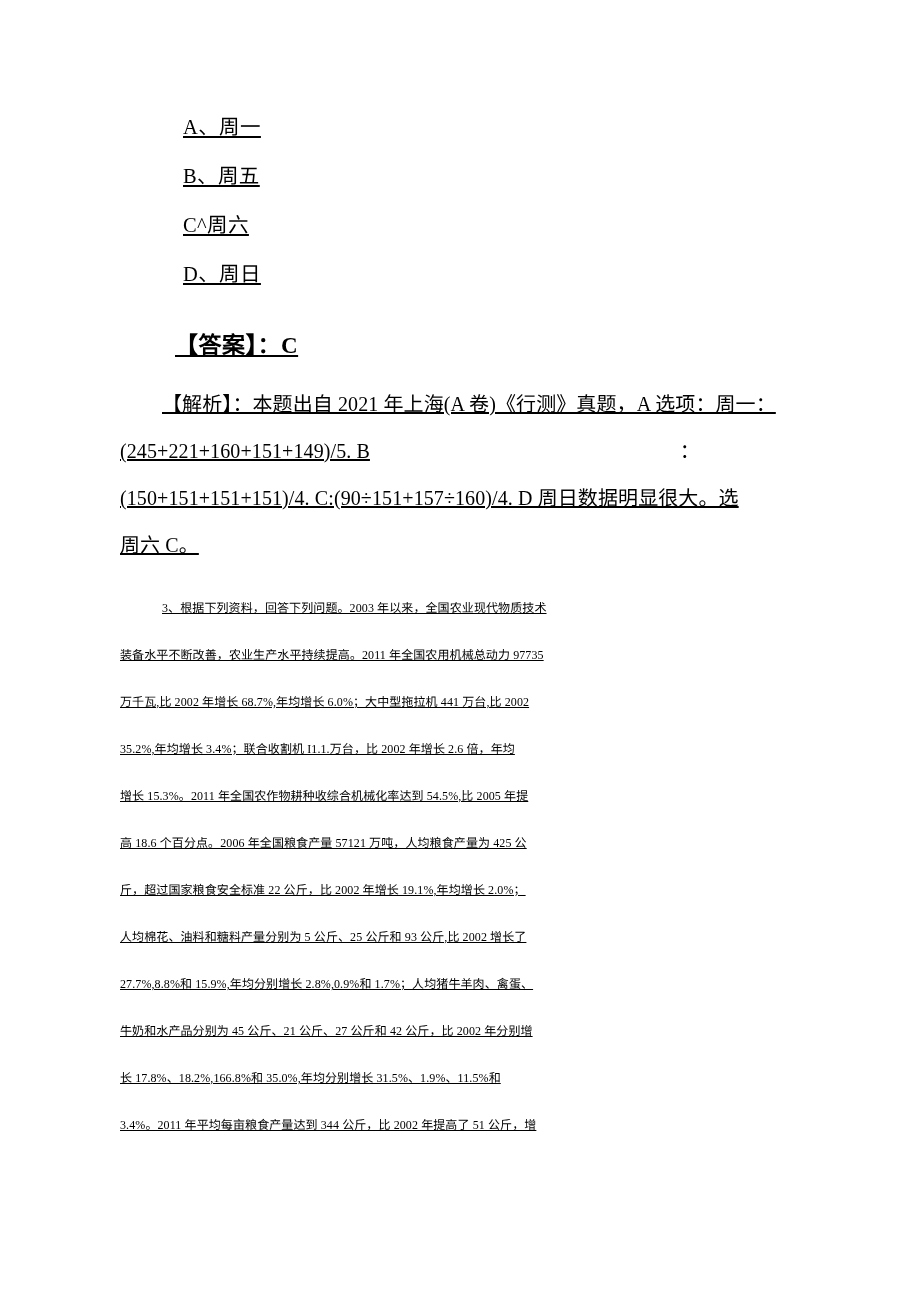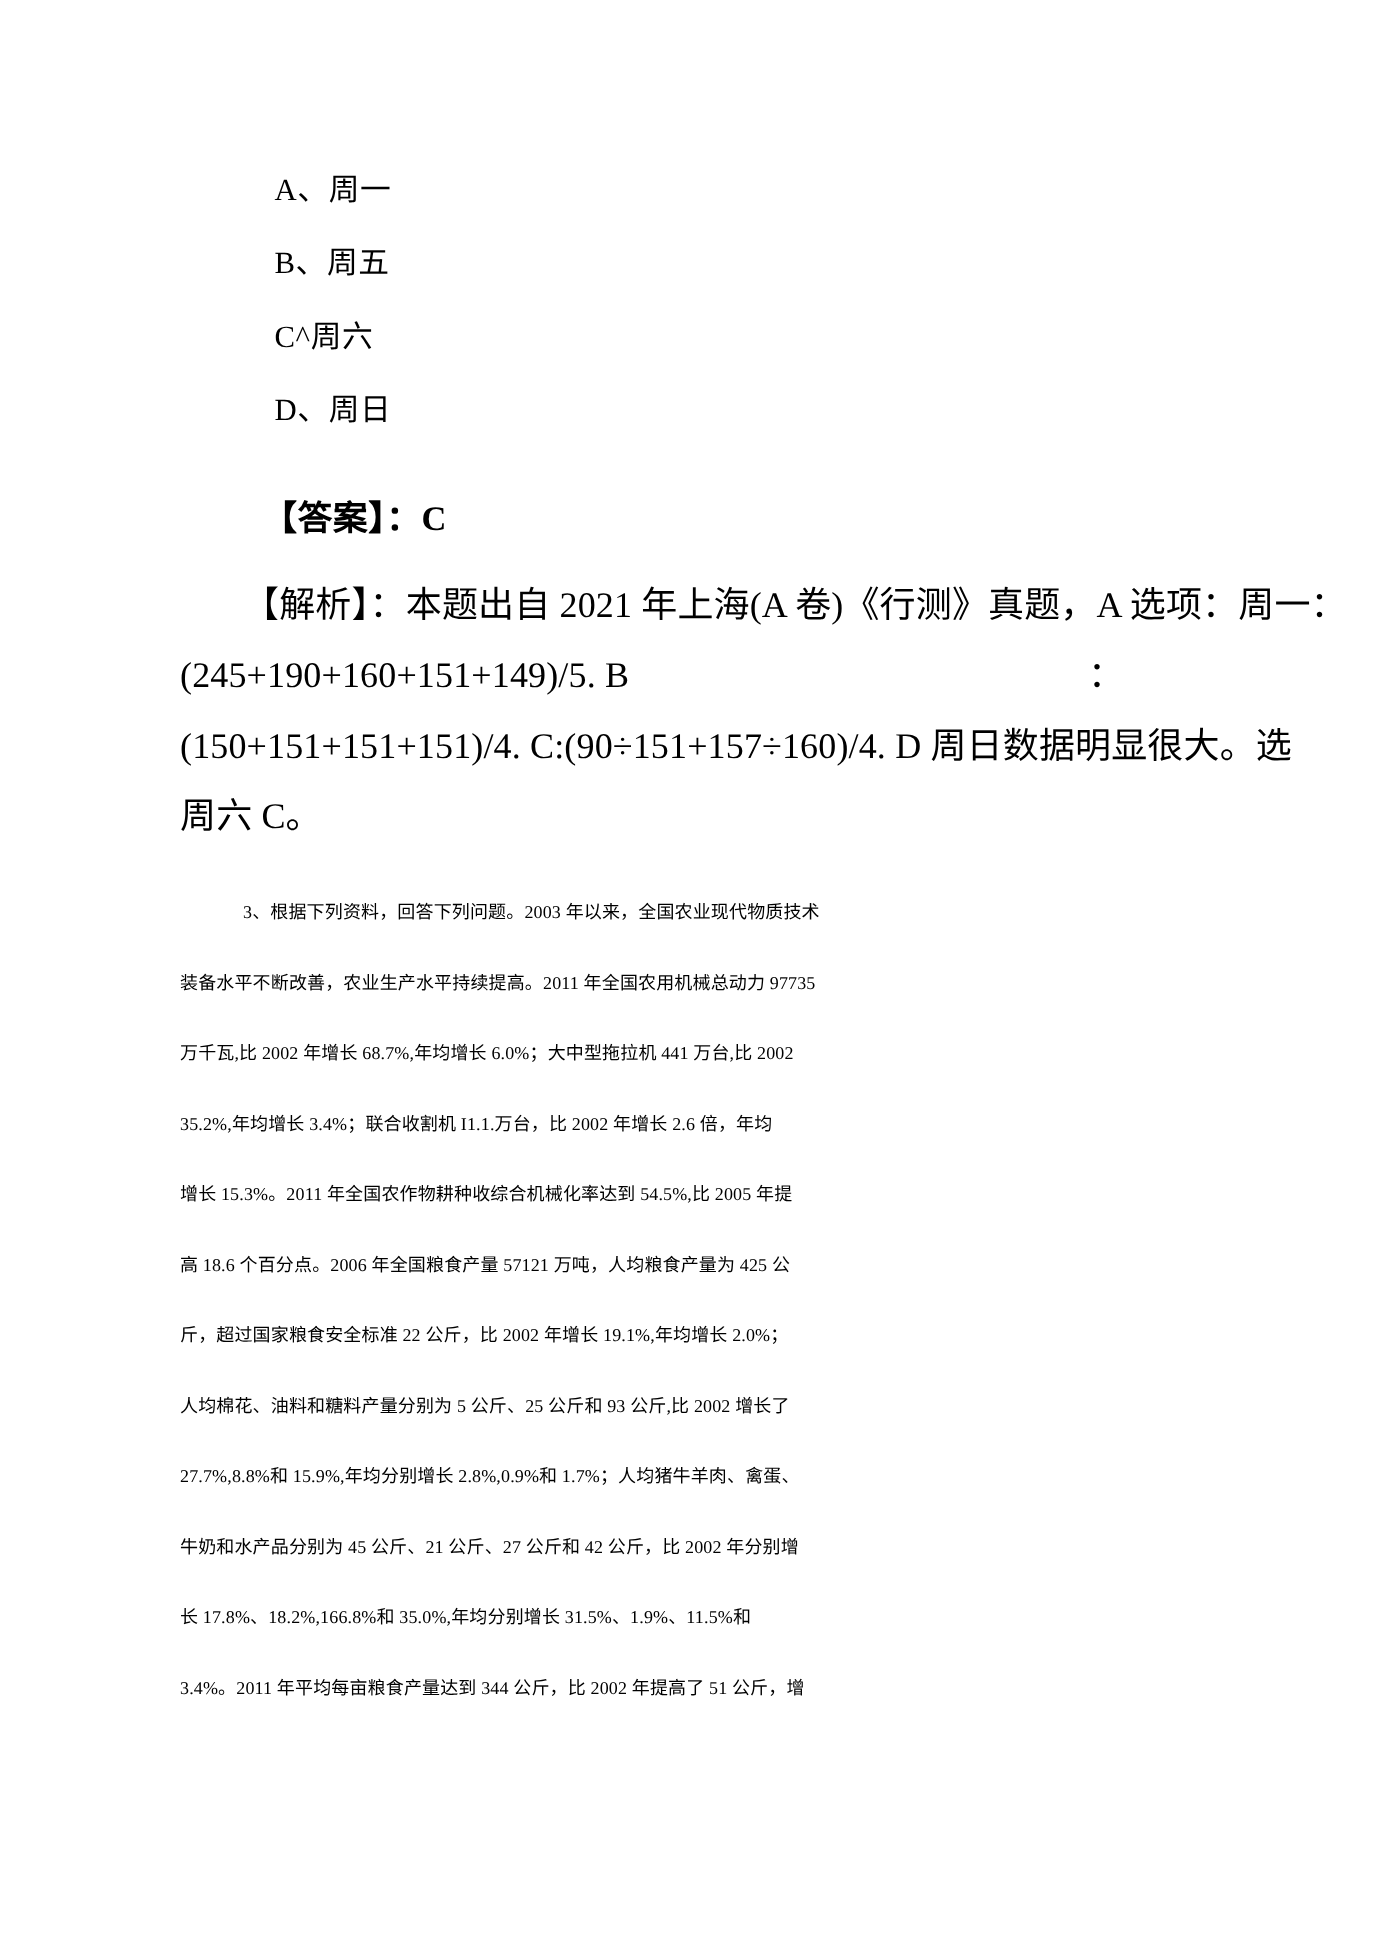--- a/index.html
+++ b/index.html
@@ -17,20 +17,21 @@
     overflow: hidden;
     font-family: "Liberation Serif", "DejaVu Serif", serif;
     color: #000000;
     -webkit-font-smoothing: antialiased;
   }
   .content {
     position: absolute;
     left: 120px;
     top: 0;
     width: 680px;
+    text-decoration: underline;
   }
 
   
   .options {
     margin-top: 103px;
   }
   .option-line {
     font-size: 20.5px;
     line-height: 49px;
     padding-left: 63px;
@@ -44,21 +45,21 @@
     padding-left: 55px;
     font-size: 23px;
     font-weight: bold;
     line-height: 34px;
     letter-spacing: 0.5px;
   }
 
   
   .explain {
     margin-top: 18px;
-    font-size: 24px;
+    font-size: 20px;
     line-height: 47px;
   }
   .explain .ln {
     white-space: pre;
     letter-spacing: 0.1px;
   }
   .explain .ln.indent {
     padding-left: 42px;
   }
   .ln .far-right {
@@ -91,21 +92,21 @@
       <div class="option-line">A、周一</div>
       <div class="option-line">B、周五</div>
       <div class="option-line">C^周六</div>
       <div class="option-line">D、周日</div>
     </div>
 
     <div class="answer-line">【答案】：C</div>
 
     <div class="explain">
       <div class="ln indent">【解析】：本题出自 2021 年上海(A 卷)《行测》真题，A 选项：周一：</div>
-      <div class="ln"><span>(245+190+160+151+149)/5. B</span><span class="far-right">：</span></div>
+      <div class="ln"><span>(245+221+160+151+149)/5. B</span><span class="far-right">：</span></div>
       <div class="ln">(150+151+151+151)/4. C:(90÷151+157÷160)/4. D 周日数据明显很大。选</div>
       <div class="ln">周六 C。</div>
     </div>
 
     <div class="passage">
       <div class="ln indent">3、根据下列资料，回答下列问题。2003 年以来，全国农业现代物质技术</div>
       <div class="ln">装备水平不断改善，农业生产水平持续提高。2011 年全国农用机械总动力 97735</div>
       <div class="ln">万千瓦,比 2002 年增长 68.7%,年均增长 6.0%；大中型拖拉机 441 万台,比 2002</div>
       <div class="ln">35.2%,年均增长 3.4%；联合收割机 I1.1.万台，比 2002 年增长 2.6 倍，年均</div>
       <div class="ln">增长 15.3%。2011 年全国农作物耕种收综合机械化率达到 54.5%,比 2005 年提</div>

